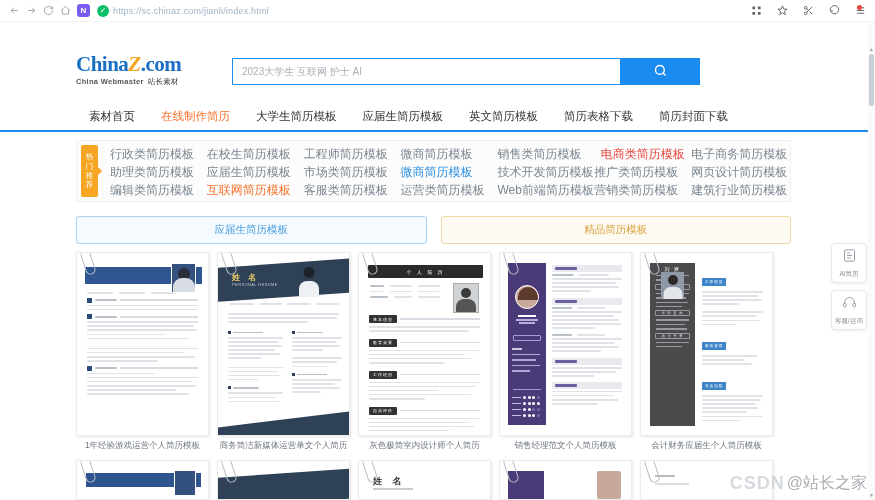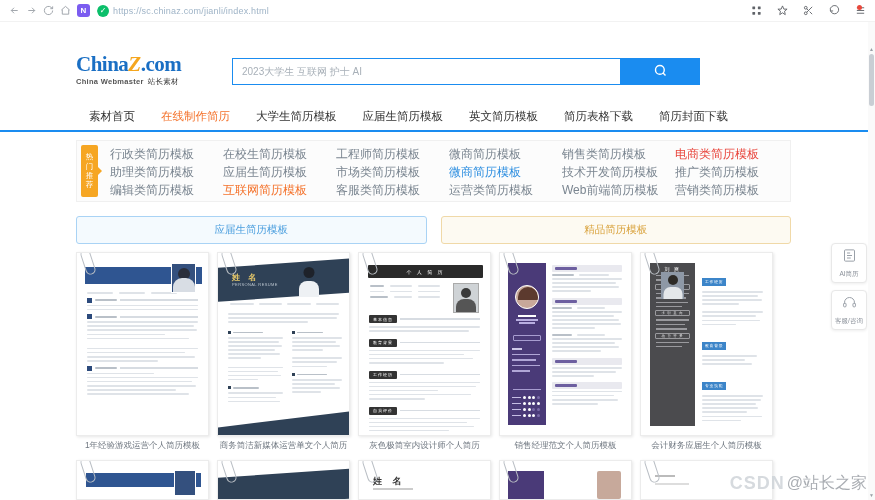--- a/index.html
+++ b/index.html
@@ -79,21 +79,21 @@
      background:#fcfcfc; border:1px solid #f0f0f0; display:flex; }
   .cat-badge { width:17px; margin:4px 0 4px 4px; background:#f6a623; border-radius:2px;
      color:#fff; font-size:7.5px; display:flex; flex-direction:column; align-items:center;
      justify-content:center; line-height:1.25; padding:3px 0; flex:none;}
   .cat-arrow { width:0;height:0;border-top:4px solid transparent;border-bottom:4px solid transparent;
      border-left:4px solid #f6a623; align-self:center; flex:none; }
   .cat-cols { flex:1; display:flex; padding:4px 2px 4px 8px; }
   .cat-col { flex:1; display:flex; flex-direction:column; justify-content:space-around; }
   .cat-link { font-size:12px; color:#7a8590; line-height:1.5; white-space:nowrap; cursor:pointer; }
   .cat-link.orange { color:#f4722b; }
-  .cat-link.red { color:#e8453c; }
+  .cat-link.red { color:#e8453c;text-align:center; }
   .cat-link.blue { color:#2f8fe0; }
 
   
   .banner-row { position:absolute; left:76px; top:216px; width:715px; height:28px; display:flex; gap:14px;}
   .banner { flex:1; border-radius:3px; display:flex; align-items:center; justify-content:center;
      font-size:10.5px; cursor:pointer; }
   .banner.blue { border:1px solid #a9d3f5; background:#f4fafe; color:#4a9ede; }
   .banner.orange { border:1px solid #f0d9a8; background:#fdfaf2; color:#d9a23c; }
 
   
@@ -333,20 +333,25 @@
       <div class="cat-col">
         <span class="cat-link">销售类简历模板</span>
         <span class="cat-link">技术开发简历模板</span>
         <span class="cat-link">Web前端简历模板</span>
       </div>
       <div class="cat-col">
         <span class="cat-link red">电商类简历模板</span>
         <span class="cat-link">推广类简历模板</span>
         <span class="cat-link">营销类简历模板</span>
       </div>
+      <div class="cat-col">
+        <span class="cat-link">电子商务简历模板</span>
+        <span class="cat-link">网页设计简历模板</span>
+        <span class="cat-link">建筑行业简历模板</span>
+      </div>
     </div>
   </div>
 
   <div class="banner-row">
     <div class="banner blue">应届生简历模板</div>
     <div class="banner orange">精品简历模板</div>
   </div>
 
   <div class="grid">
 

